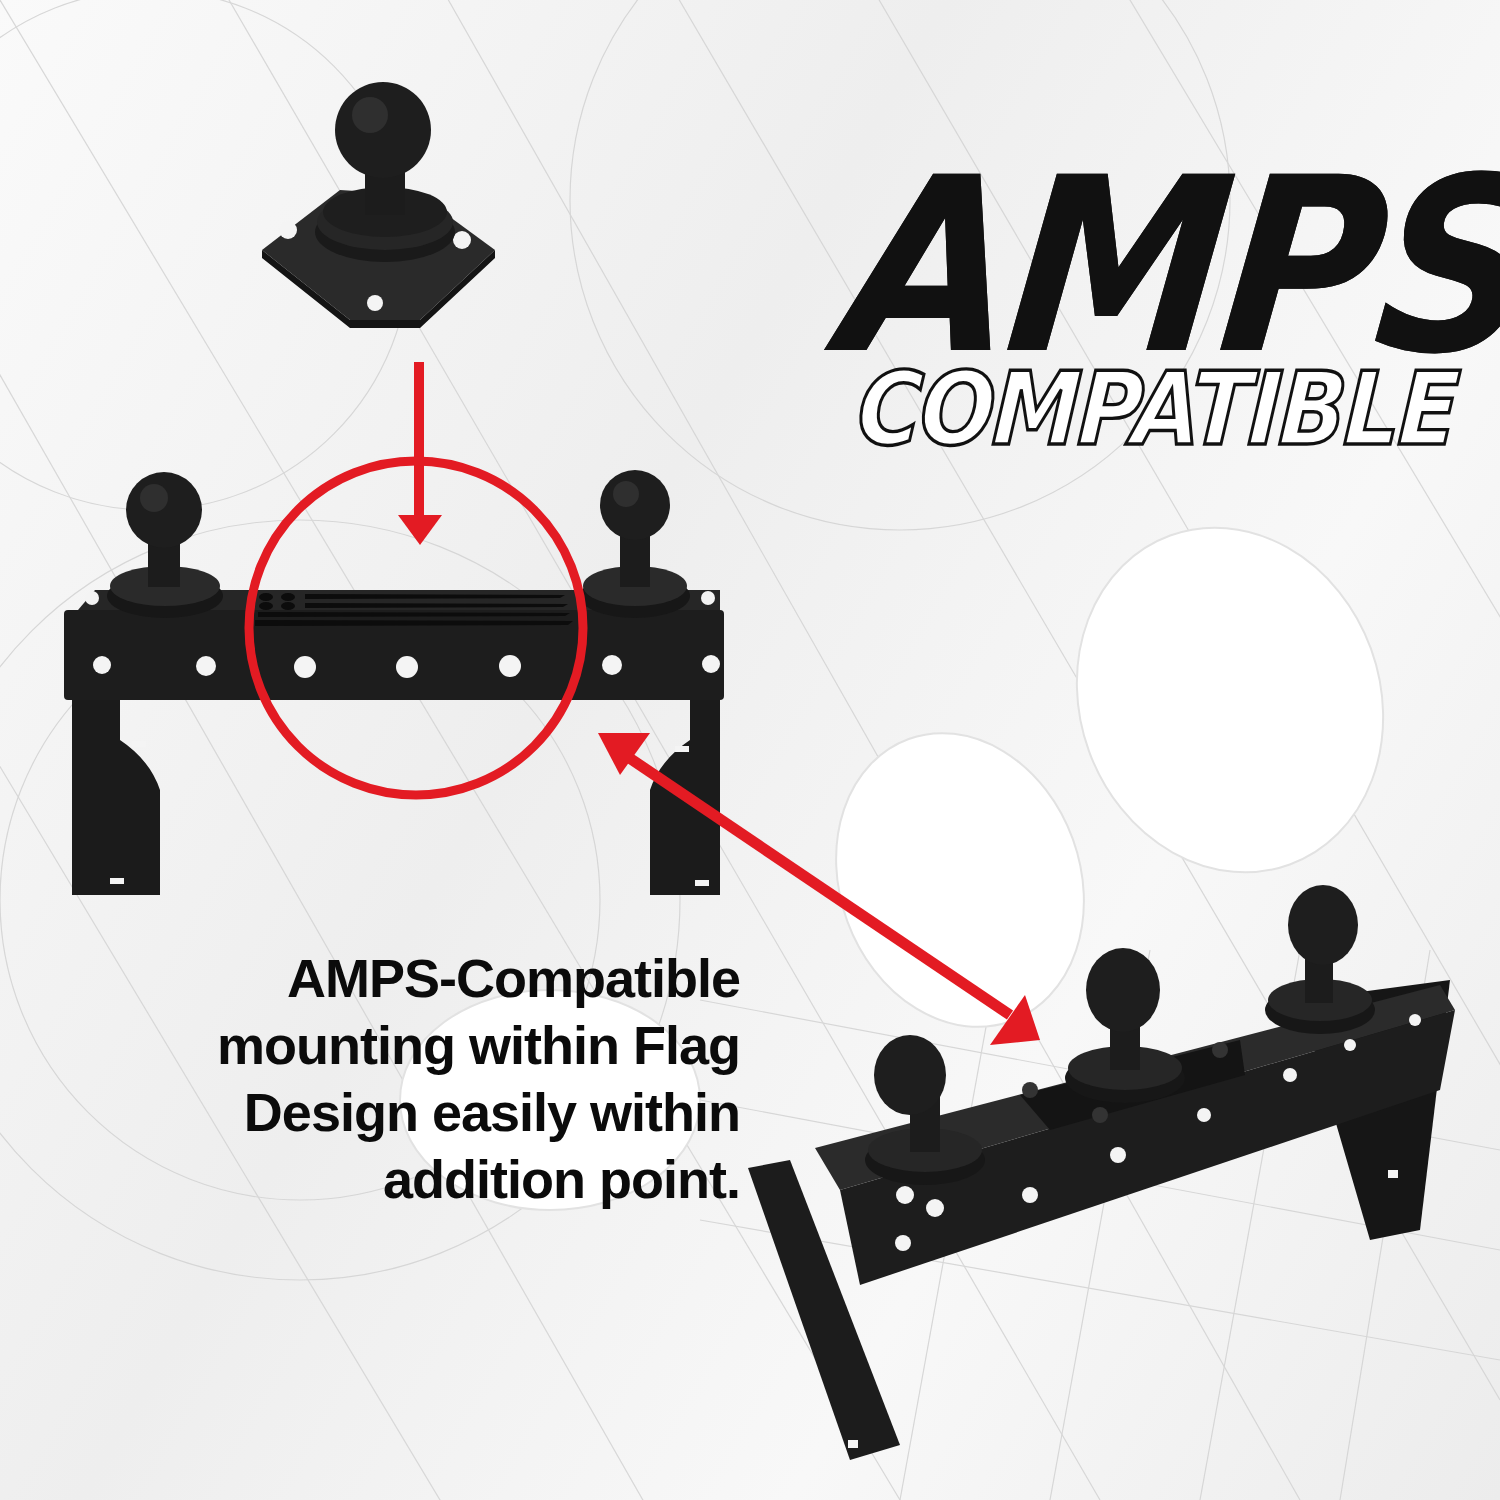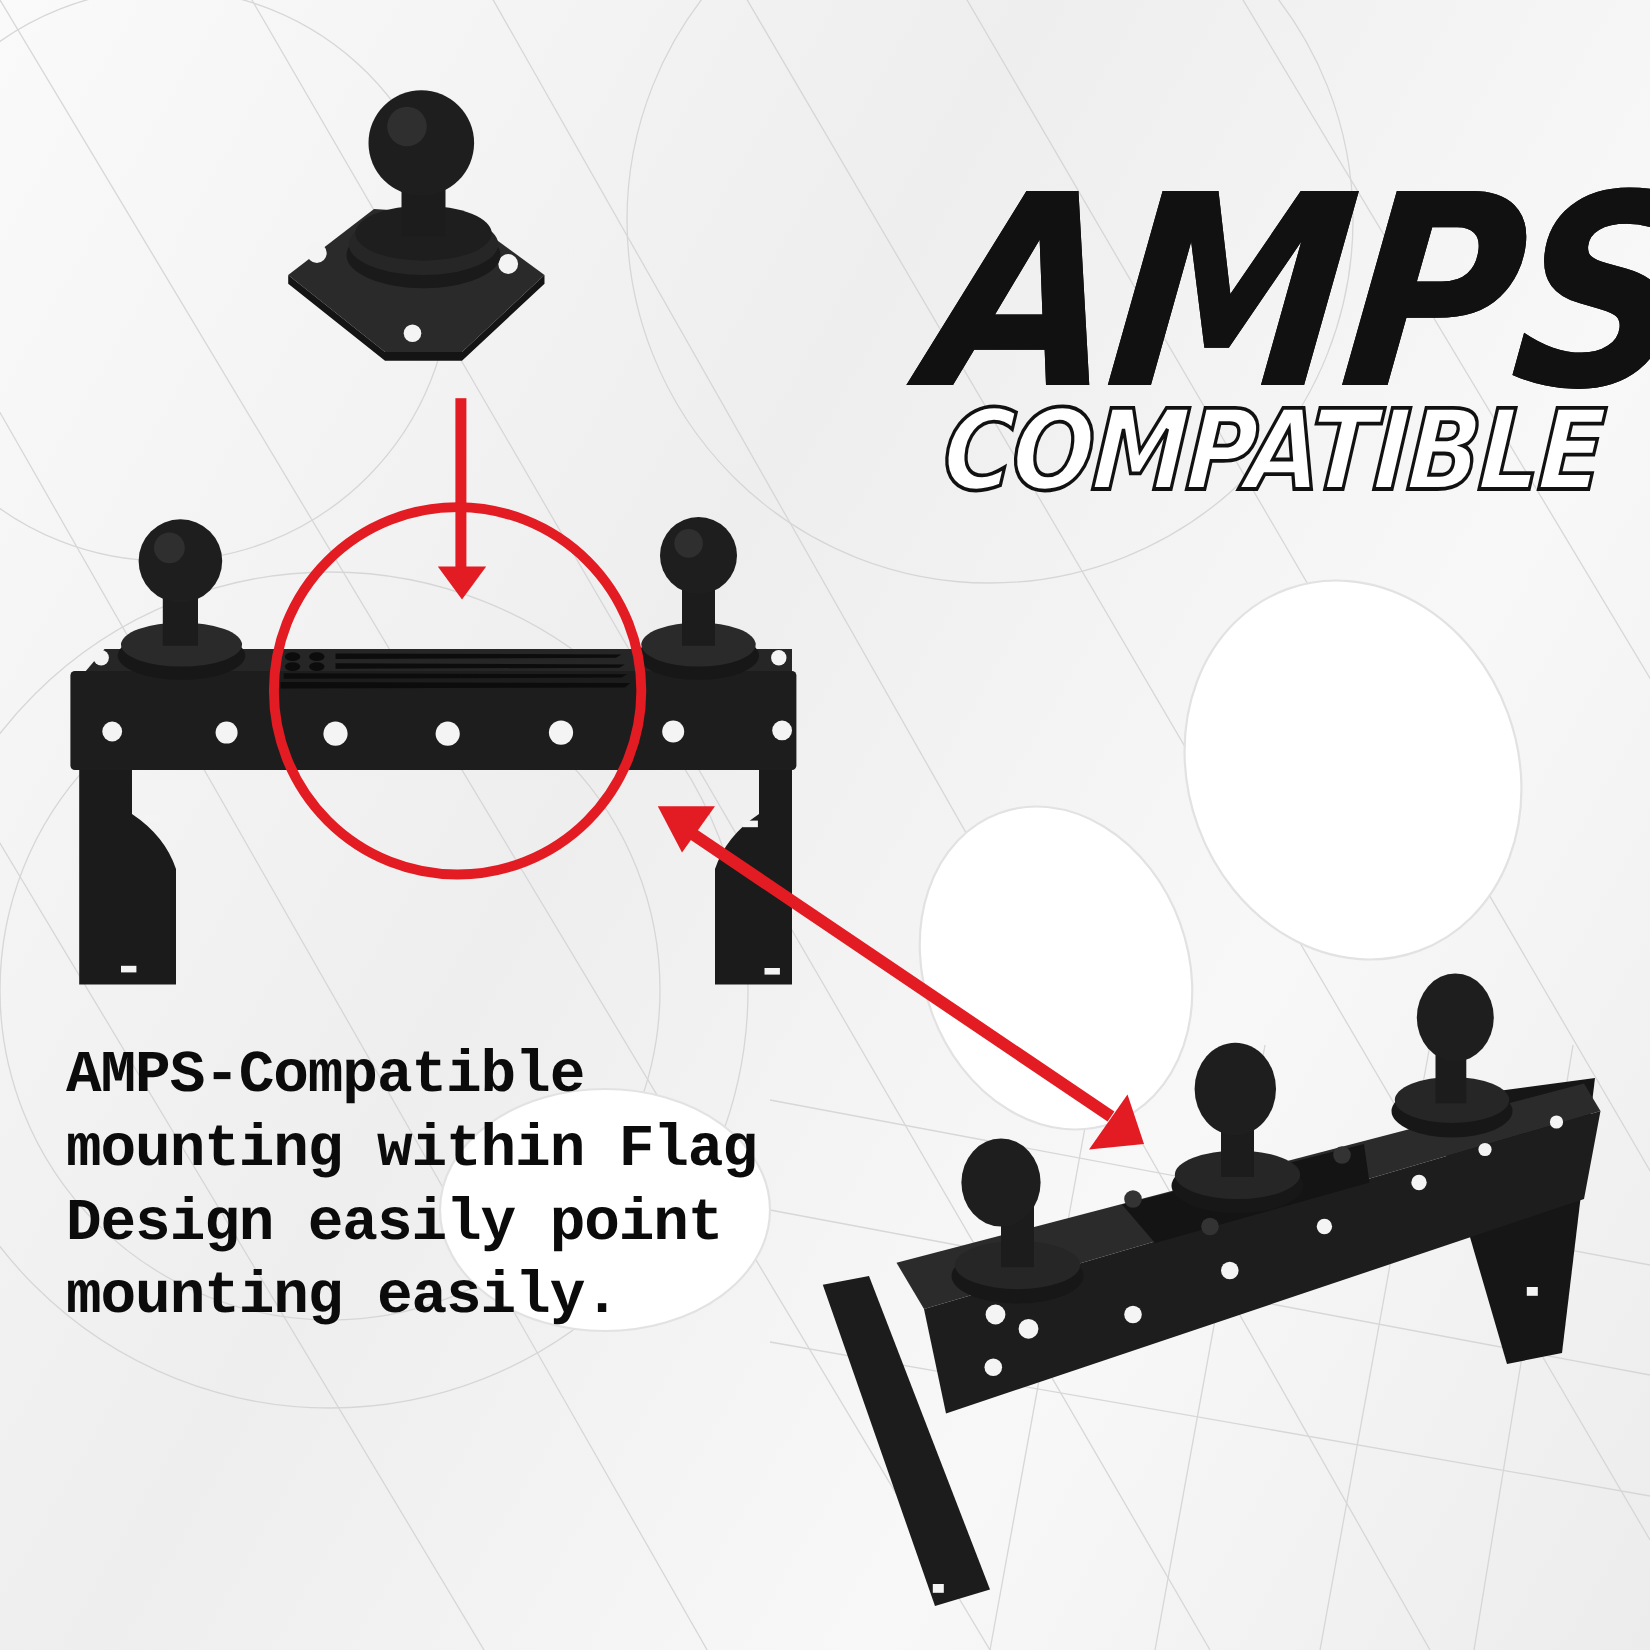--- a/index.html
+++ b/index.html
@@ -14,22 +14,22 @@
     font-size: 220px; line-height: 190px; letter-spacing: -6px; color: #111;
     transform: skewX(-6deg) scaleY(1.1); transform-origin: left top;
     text-shadow: 0 0 0 #111;
   }
   .headline-sub {
     display: block; font-family: "DejaVu Sans", sans-serif; font-weight: 900; font-style: italic;
     font-size: 88px; line-height: 96px; color: #ffffff; letter-spacing: -2px;
     -webkit-text-stroke: 3px #111; margin-top: 10px; transform: scaleY(1.15) skewX(-4deg);
   }
   .caption {
-    position: absolute; left: 60px; top: 945px; width: 680px; text-align: left;
-    font-family: Liberation Mono, monospace; font-weight: 900; font-size: 54px; line-height: 67px;
+    position: absolute; left: 60px; top: 945px; width: 680px; text-align: right;
+    font-family: Liberation Sans, sans-serif; font-weight: 900; font-size: 54px; line-height: 67px;
     color: #0b0b0b; letter-spacing: -1px;
   }
   .caption span { display: block; }
 </style>
 </head>
 <body>
 
 <div class="bg">
   <svg width="1500" height="1500" viewBox="0 0 1500 1500">
     <g stroke="#d4d4d4" stroke-width="1.2" fill="none" opacity="0.9">
@@ -180,15 +180,15 @@
 </div>
 
 <div class="headline">
   <span class="headline-main">AMPS</span>
   <span class="headline-sub">COMPATIBLE</span>
 </div>
 
 <div class="caption">
   <span>AMPS-Compatible</span>
   <span>mounting within Flag</span>
-  <span>Design easily point</span>
-  <span>mounting easily.</span>
+  <span>Design easily within</span>
+  <span>addition point.</span>
 </div>
 
 </body></html>

